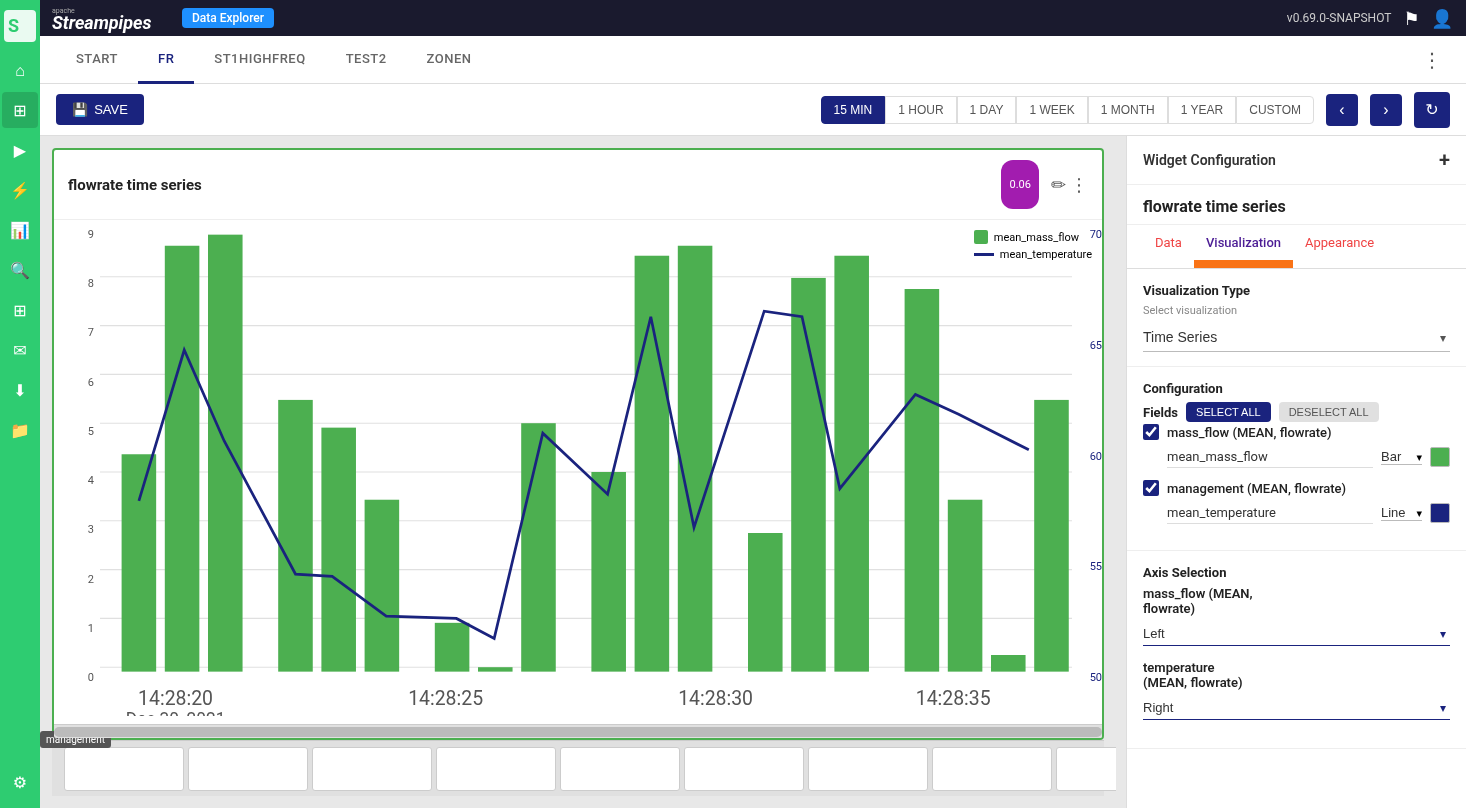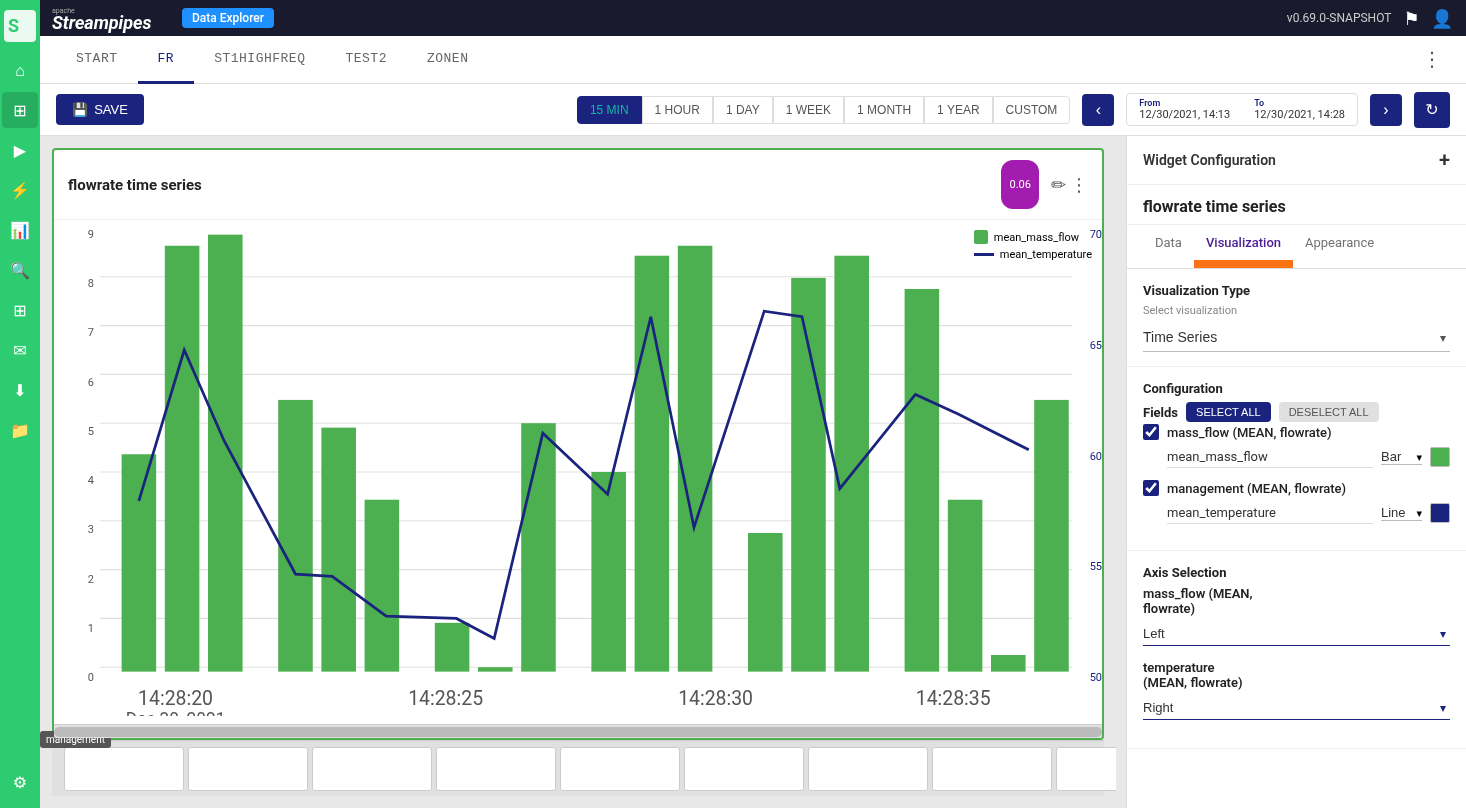--- a/index.html
+++ b/index.html
@@ -85,21 +85,20 @@
 
     
     .tabs-row {
       background: white;
       border-bottom: 1px solid #ddd;
       display: flex;
       align-items: center;
       height: 48px;
       padding: 0 16px;
       flex-shrink: 0;
-      font-family: Liberation Mono, monospace;
     }
     .tab {
       padding: 0 20px;
       height: 48px;
       display: flex;
       align-items: center;
       font-size: 13px;
       color: #666;
       cursor: pointer;
       border-bottom: 3px solid transparent;
@@ -145,21 +144,21 @@
       padding: 6px 12px;
       font-size: 12px;
       cursor: pointer;
       color: #555;
       font-weight: 500;
     }
     .time-btn:first-child { border-radius: 4px 0 0 4px; }
     .time-btn:last-child { border-radius: 0 4px 4px 0; }
     .time-btn.active {
       background: #1a237e;
-      color: #14b8a6;
+      color: #ffffff;
       border-color: #1a237e;
     }
     .nav-btn {
       background: #1a237e;
       color: white;
       border: none;
       width: 32px;
       height: 32px;
       display: flex;
       align-items: center;
@@ -308,21 +307,21 @@
       border-bottom: 1px solid #eee;
     }
     .config-tabs {
       display: flex;
       border-bottom: 1px solid #ddd;
       padding: 0 16px;
     }
     .config-tab {
       padding: 10px 12px;
       font-size: 13px;
-      color: #737373;
+      color: #ef4444;
       cursor: pointer;
       border-bottom: 2px solid transparent;
     }
     .config-tab.active {
       color: #4c1d95;
       border-bottom: 8px solid #f97316;
       font-weight: 500;
     }
     .config-section {
       padding: 14px 16px;
@@ -582,30 +581,20 @@
     <div class="time-btns">
       <button class="time-btn active">15 MIN</button>
       <button class="time-btn">1 HOUR</button>
       <button class="time-btn">1 DAY</button>
       <button class="time-btn">1 WEEK</button>
       <button class="time-btn">1 MONTH</button>
       <button class="time-btn">1 YEAR</button>
       <button class="time-btn">CUSTOM</button>
     </div>
     <button class="nav-btn">‹</button>
-    <div class="date-range">
-      <div>
-        <span class="label">From</span>
-        <span>12/30/2021, 14:13</span>
-      </div>
-      <div>
-        <span class="label">To</span>
-        <span>12/30/2021, 14:28</span>
-      </div>
-    </div>
     <button class="nav-btn">›</button>
     <button class="refresh-btn">↻</button>
   </div>
 
   <div class="content-area">
 
     <div class="dashboard-panel">
       <div class="widget-card">
         <div class="widget-header">
           <span class="widget-title">flowrate time series</span>

